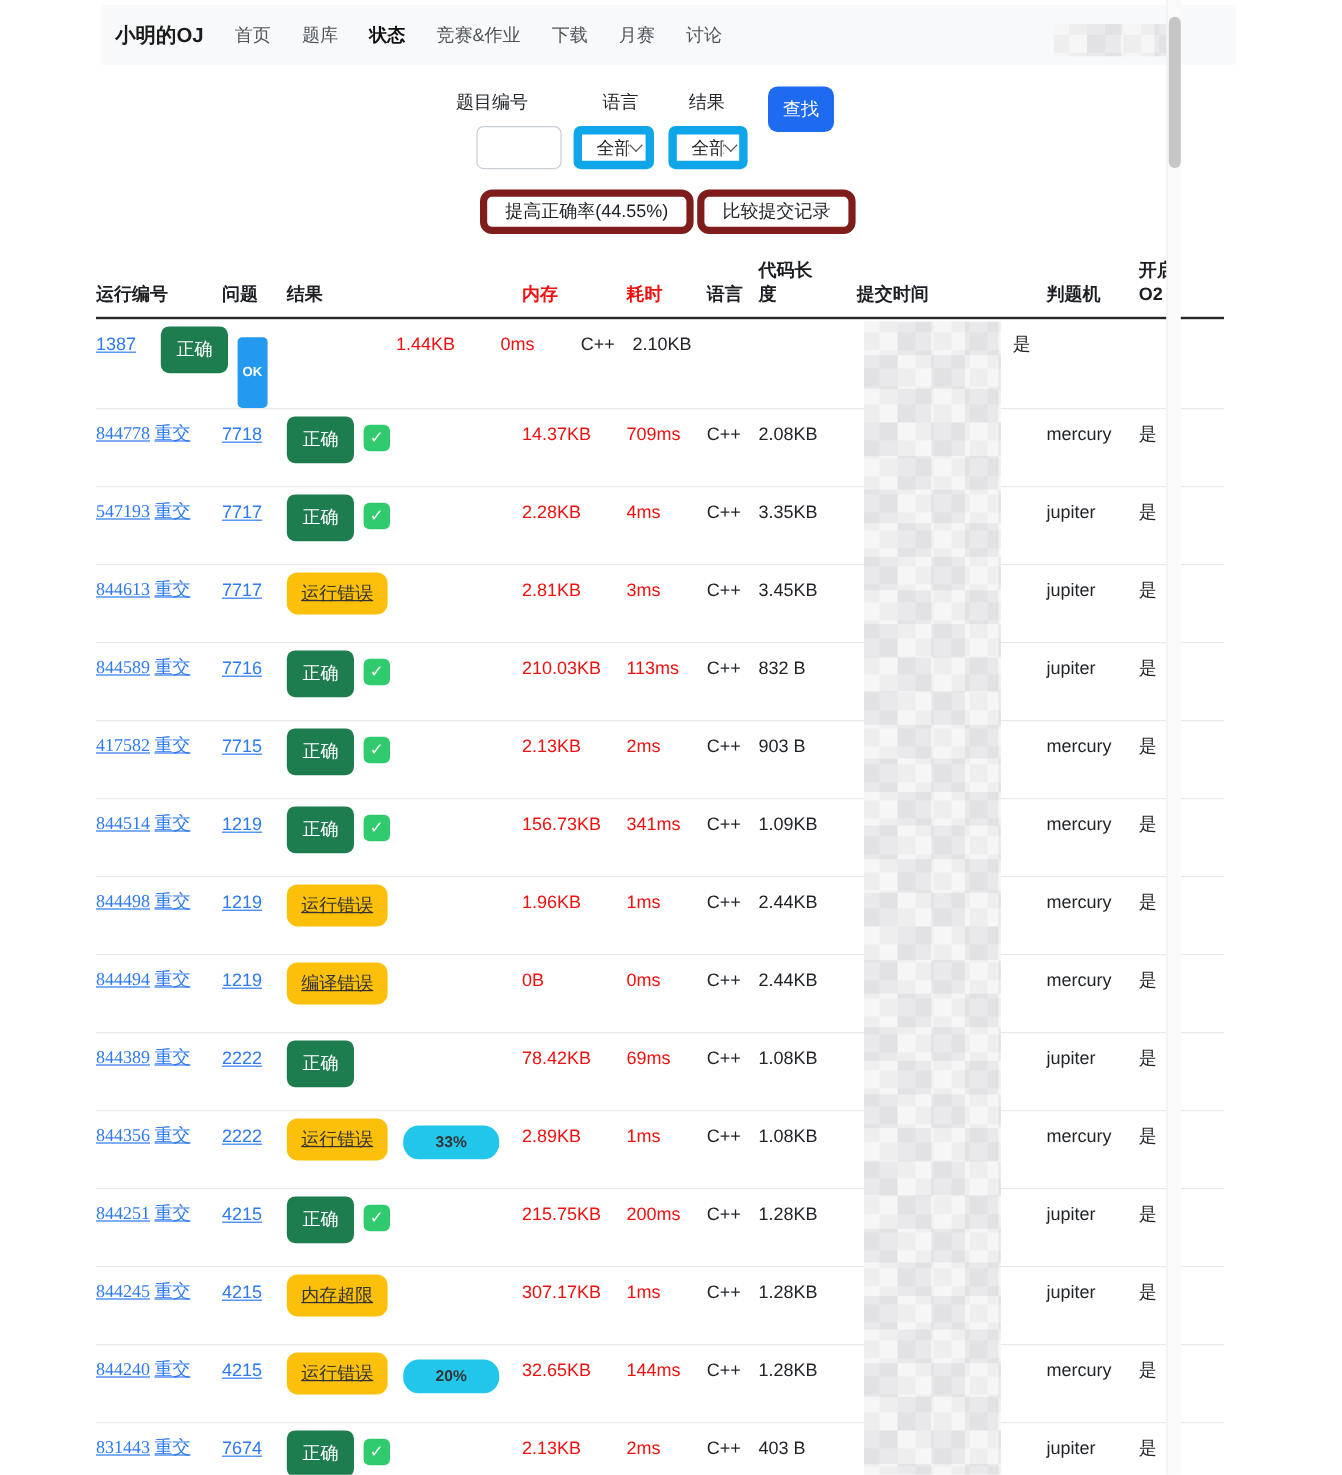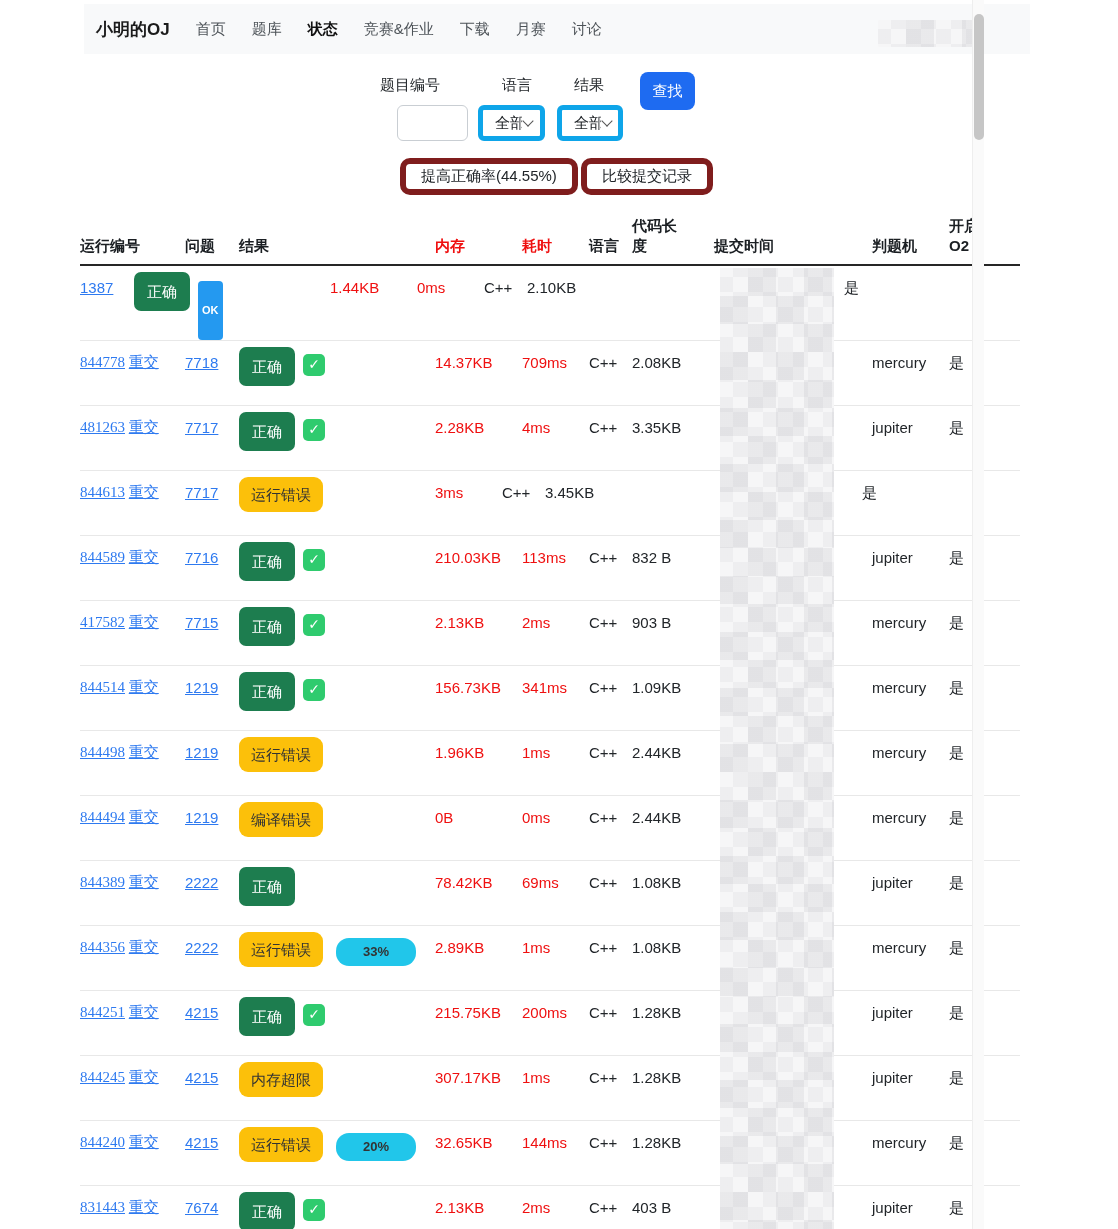--- a/index.html
+++ b/index.html
@@ -27,21 +27,21 @@
   }
 
   
   .search-panel { position:absolute; left:84px; top:54px; width:946px; height:150px; }
   .flabel { position:absolute; font-size:15px; color:#212529; }
   .lbl-problem { left:296px; top:22px; }
   .lbl-lang { left:418px; top:22px; }
   .lbl-result { left:490px; top:22px; }
   .problem-input { position:absolute; left:313px; top:51px; width:71px; height:36px;
     border:1px solid #c9ced3; border-radius:6px; font-size:15px; padding:0 8px; outline:none; }
-  .selectbox { position:absolute; top:51px; height:36px; border:5px solid #0ea5e9; border-radius:6px;
+  .selectbox { position:absolute; top:51px; height:36px; border:7px solid #0ea5e9; border-radius:6px;
     background:#fff; display:flex; align-items:center; padding-left:12px; cursor:pointer; }
   .sel-lang { left:394px; width:67px; }
   .sel-result { left:473px; width:66px; }
   .sel-text { font-size:15px; white-space:nowrap; overflow:hidden; width:27px; }
   .chev { width:8px; height:8px; border-right:1.8px solid #555; border-bottom:1.8px solid #555;
     transform:rotate(45deg); margin:-4px 0 0 2px; flex:none; }
   .search-btn { position:absolute; left:556px; top:18px; width:55px; height:38px;
     background:#1e6bf1; color:#fff; font-size:15px; border:none; border-radius:8px; cursor:pointer; }
   .outline-btn { position:absolute; top:104px; height:37px; background:#fff;
     border:6px solid #7f1d1d; border-radius:10px; color:#212529; font-size:15px;
@@ -64,21 +64,21 @@
   .c-time { width:67px; color:#ef1010; }
   .c-lang { width:43px; }
   .c-len  { width:82px; }
   .c-sub  { width:158px; }
   .c-judge{ width:77px; }
   .c-o2   { width:63px; }
   a.cell-link { color:#2e7af0; text-decoration:underline; cursor:pointer; }
 
   .badge-result { display:inline-flex; align-items:center; font-size:15px; border-radius:7px; flex:none; }
   .badge-success { background:#1d7d4f; color:#fff; padding:8px 13px; }
-  .badge-warning { background:#fcc00a; color:#333; padding:6px 12px; border-radius:9px; }
+  .badge-warning { background:#fcc00a; color:#333; padding:6px 12px; border-radius:9px;text-decoration:underline; }
   .badge-check { width:22px; height:22px; background:#2fcb6e; border-radius:5px; color:#fff;
     font-size:14px; font-weight:700; display:inline-flex; align-items:center; justify-content:center;
     margin-top:7px; flex:none; }
   .badge-ok { background:#2499f0; color:#fff; font-size:11px; font-weight:700;
     padding:21px 4px; border-radius:4px; margin-top:9px; flex:none; }
   .badge-pct { background:#21c6ea; color:#333; font-size:13px; font-weight:700;
     padding:4px 27px; border-radius:13px; margin-top:6px; margin-left:5px; flex:none; }
 
   .time-blur { position:absolute; left:720px; top:268px; width:114px; height:961px; }
 
@@ -170,21 +170,21 @@
           <div class="td c-mem">14.37KB</div>
           <div class="td c-time">709ms</div>
           <div class="td c-lang">C++</div>
           <div class="td c-len">2.08KB</div>
           <div class="td c-sub"></div>
           <div class="td c-judge">mercury</div>
           <div class="td c-o2">是</div>
         </div>
         <div class="tr">
           <div class="td c-run">
-            <span class="runwrap"><a class="cell-link">481263</a> <a class="cell-link">重交</a></span>
+            <span class="runwrap"><a class="cell-link">547193</a> <a class="cell-link">重交</a></span>
           </div>
           <div class="td c-prob"><a class="cell-link">7717</a></div>
           <div class="td c-res">
             <span class="badge-result badge-success">正确</span>
             <span class="badge-check">✓</span>
           </div>
           <div class="td c-mem">2.28KB</div>
           <div class="td c-time">4ms</div>
           <div class="td c-lang">C++</div>
           <div class="td c-len">3.35KB</div>
@@ -193,20 +193,21 @@
           <div class="td c-o2">是</div>
         </div>
         <div class="tr">
           <div class="td c-run">
             <span class="runwrap"><a class="cell-link">844613</a> <a class="cell-link">重交</a></span>
           </div>
           <div class="td c-prob"><a class="cell-link">7717</a></div>
           <div class="td c-res">
             <span class="badge-result badge-warning">运行错误</span>
           </div>
+          <div class="td c-mem">2.81KB</div>
           <div class="td c-time">3ms</div>
           <div class="td c-lang">C++</div>
           <div class="td c-len">3.45KB</div>
           <div class="td c-sub"></div>
           <div class="td c-judge">jupiter</div>
           <div class="td c-o2">是</div>
         </div>
         <div class="tr">
           <div class="td c-run">
             <span class="runwrap"><a class="cell-link">844589</a> <a class="cell-link">重交</a></span>

